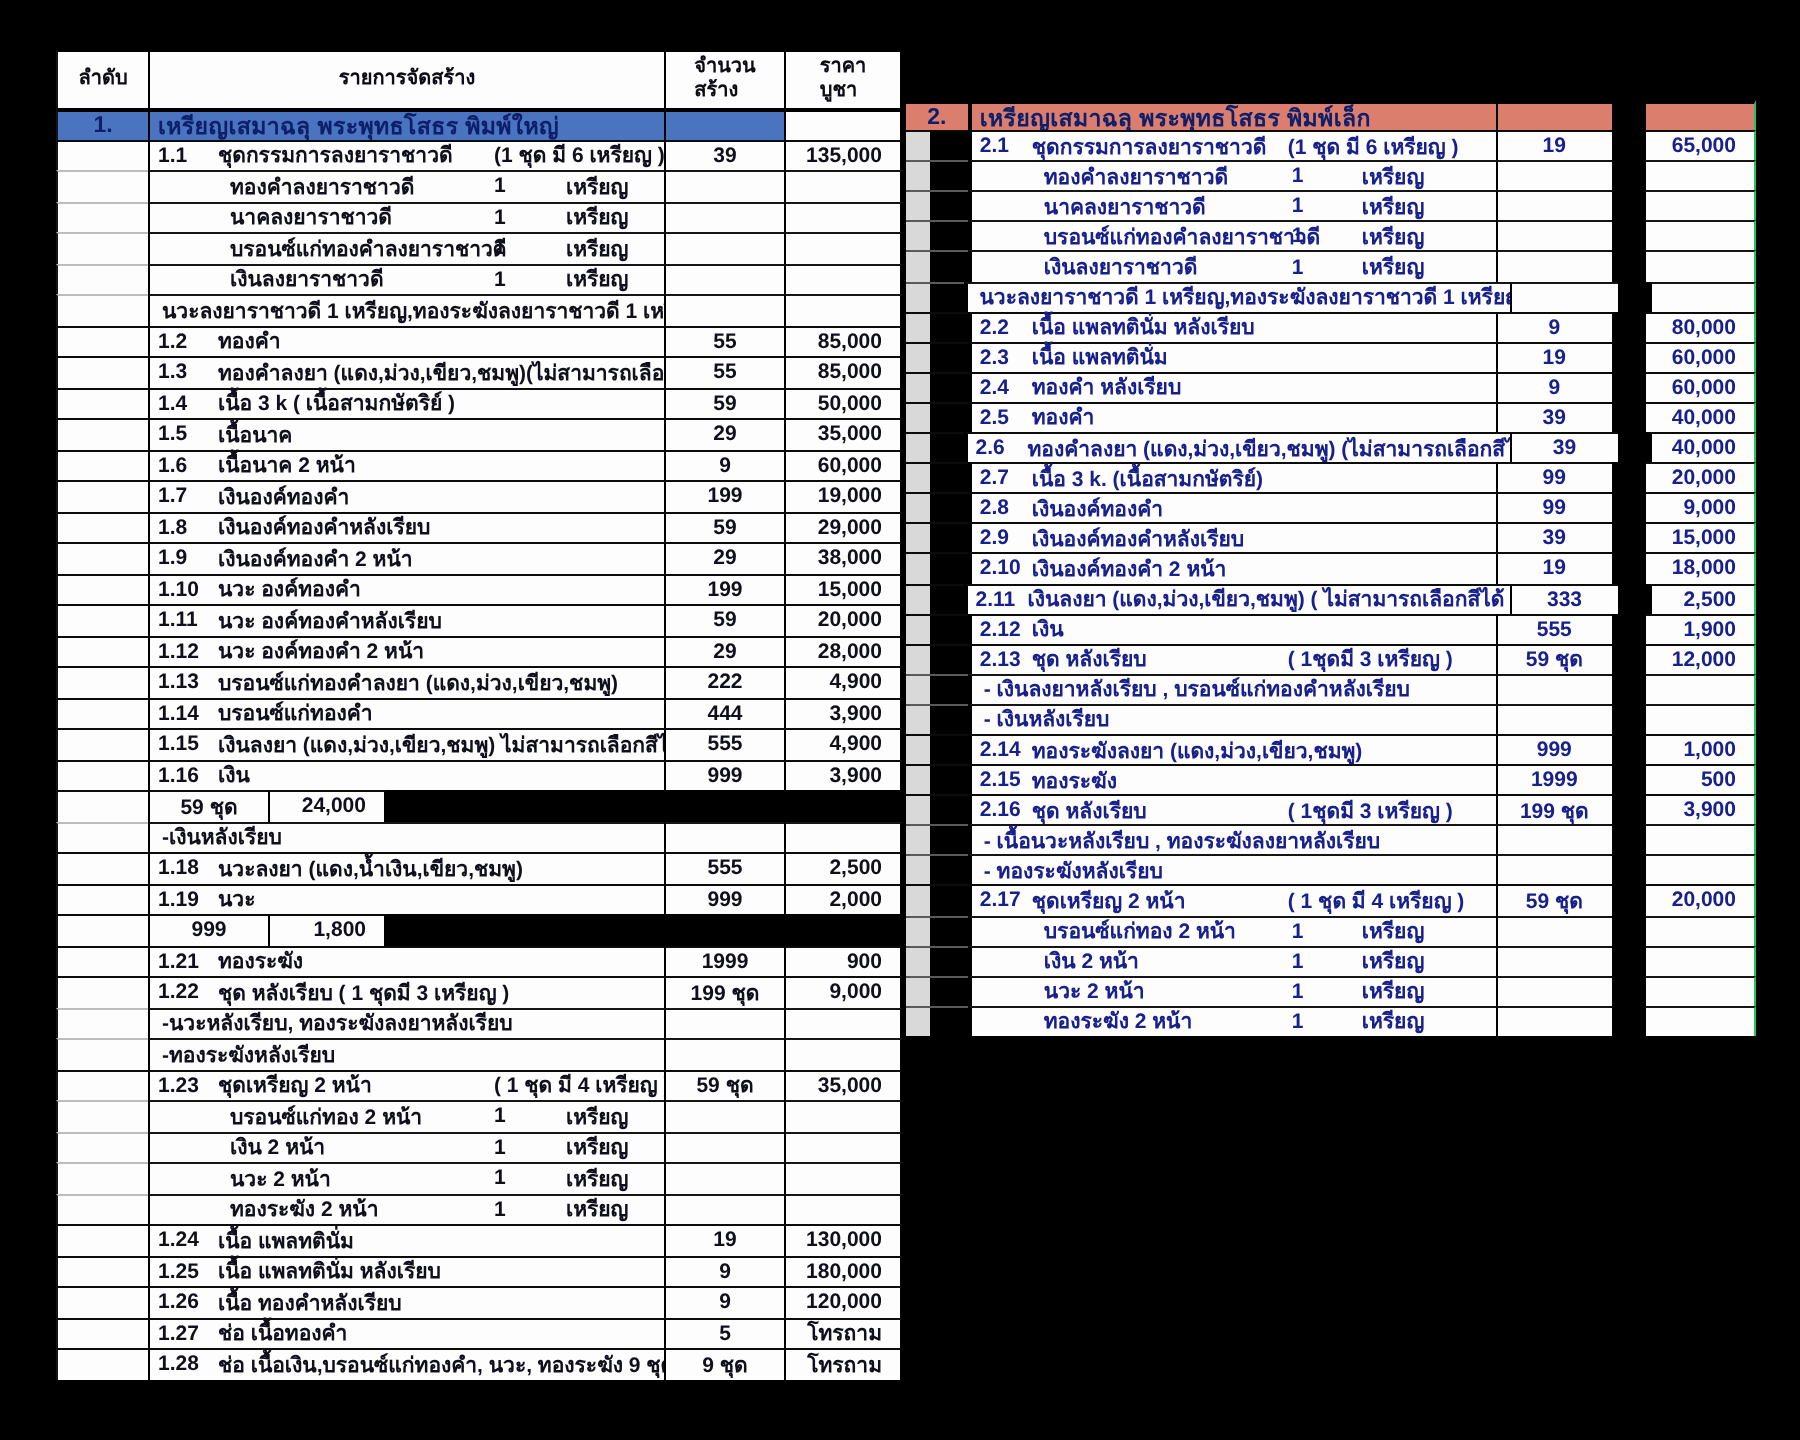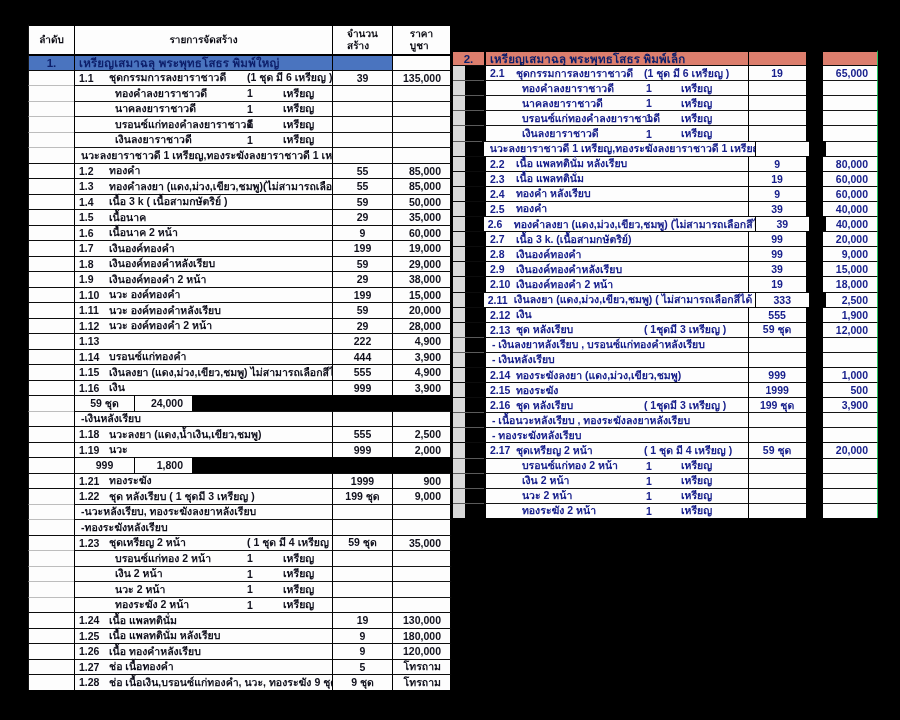--- a/index.html
+++ b/index.html
@@ -233,20 +233,21 @@
           <span class="num">1.12</span>
           <span class="name">นวะ องค์ทองคำ 2 หน้า</span>
         </div>
         <div class="cellc c-qty">29</div>
         <div class="cellc c-price">28,000</div>
       </div>
       <div class="row main">
         <div class="cellc c-num"></div>
         <div class="cellc c-item">
           <span class="num">1.13</span>
+          <span class="name">บรอนซ์แก่ทองคำลงยา  (แดง,ม่วง,เขียว,ชมพู)</span>
         </div>
         <div class="cellc c-qty">222</div>
         <div class="cellc c-price">4,900</div>
       </div>
       <div class="row main">
         <div class="cellc c-num"></div>
         <div class="cellc c-item">
           <span class="num">1.14</span>
           <span class="name">บรอนซ์แก่ทองคำ</span>
         </div>

